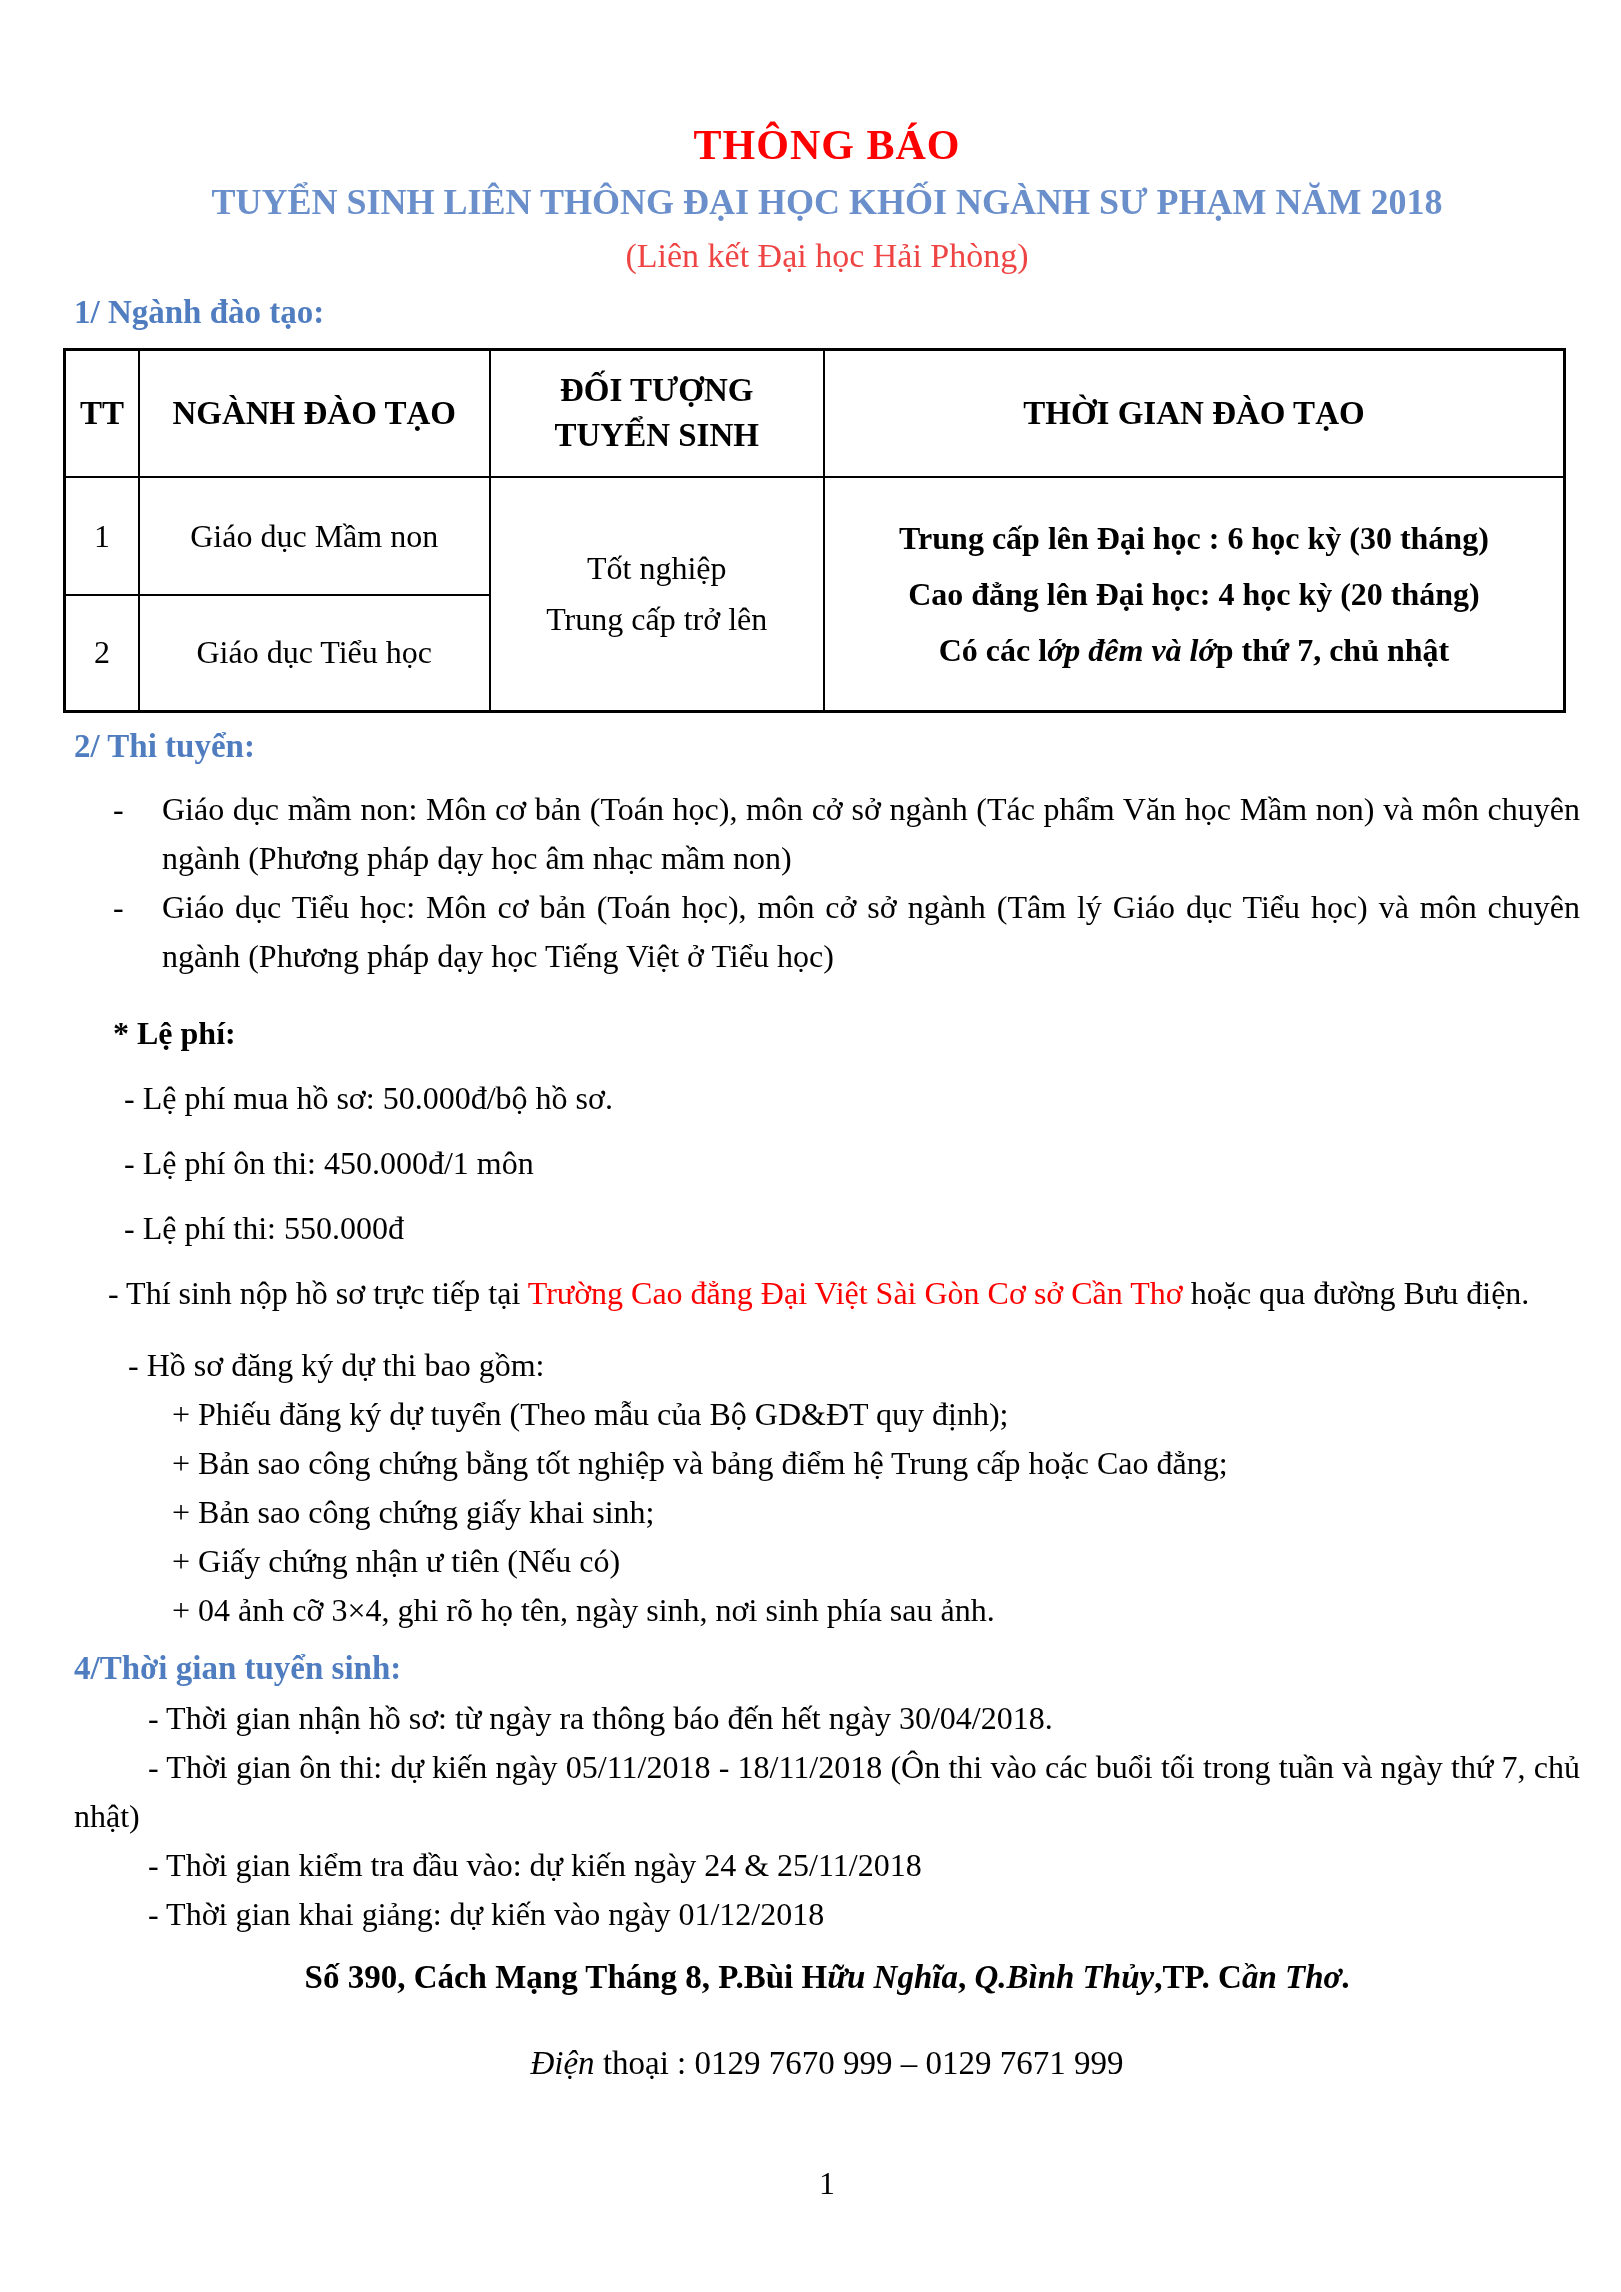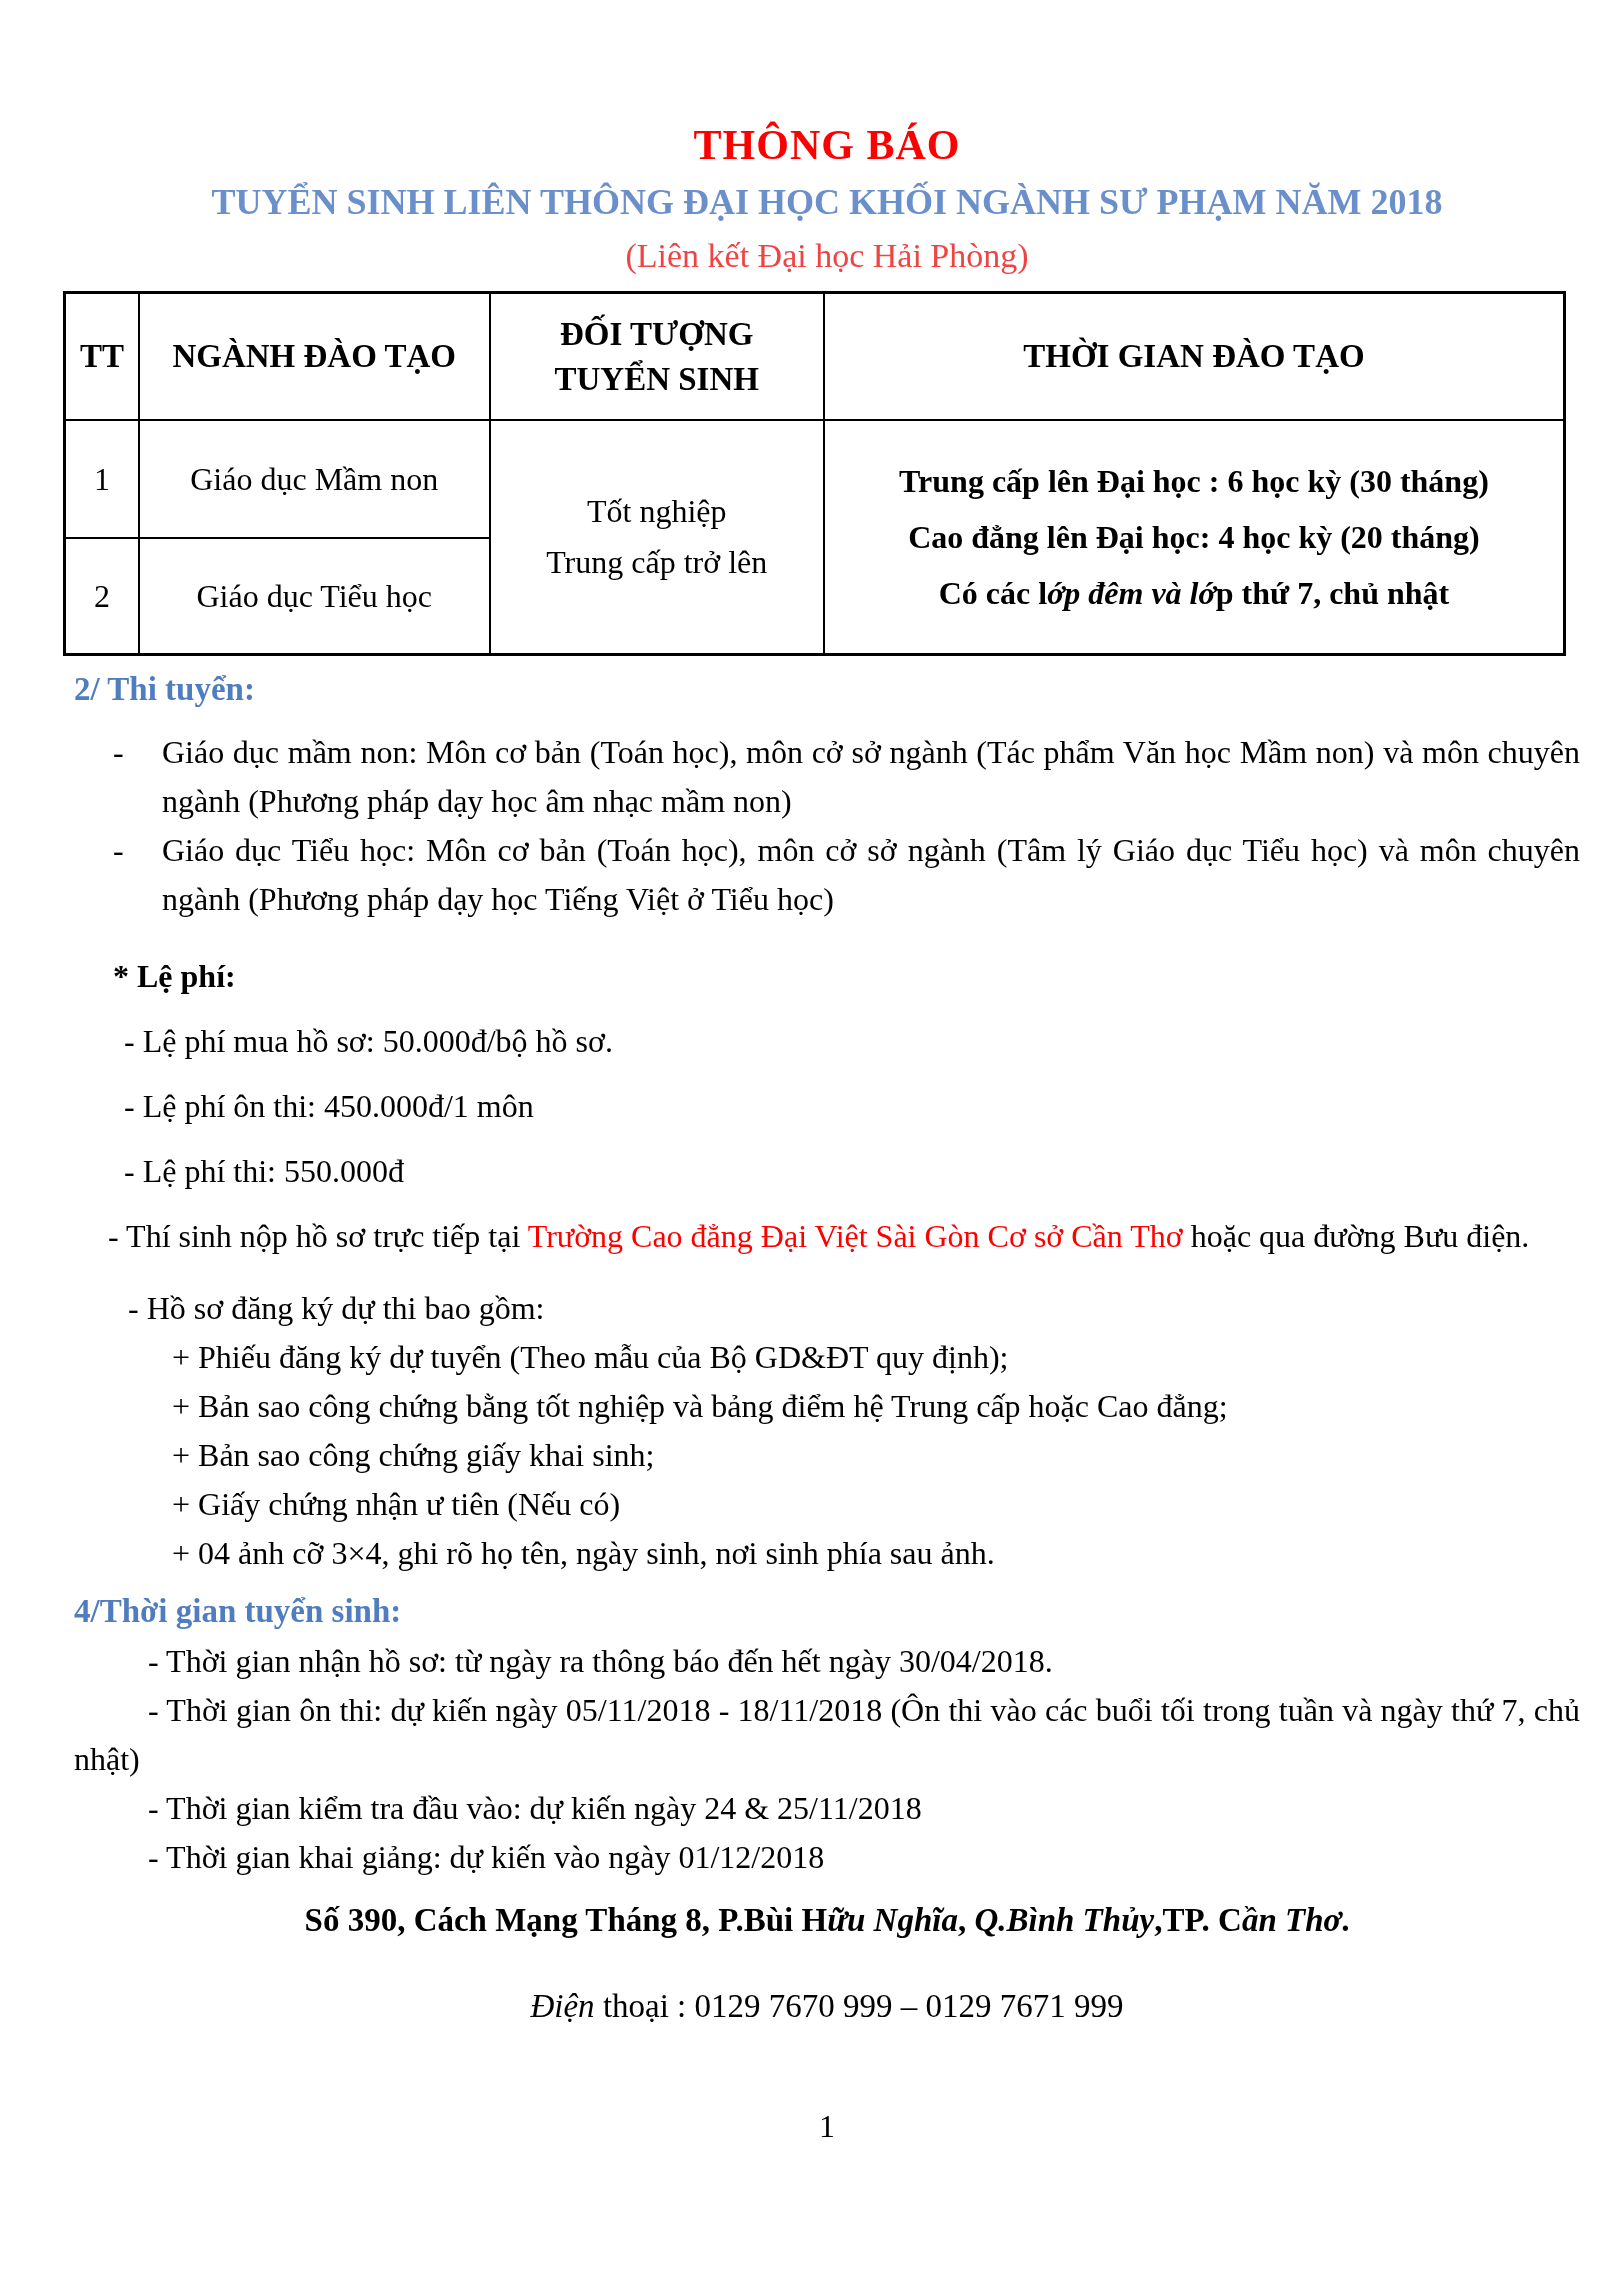--- a/index.html
+++ b/index.html
@@ -53,20 +53,21 @@
 </style>
 </head>
 <body>
 
 <div class="doc">
 
   <div class="center title">THÔNG BÁO</div>
   <div class="center subtitle">TUYỂN SINH LIÊN THÔNG ĐẠI HỌC KHỐI NGÀNH SƯ PHẠM NĂM 2018</div>
   <div class="center affil">(Liên kết Đại học Hải Phòng)</div>
 
+  <p class="sec-h h1">1/ Ngành đào tạo:</p>
 
   <table class="adm">
     <colgroup>
       <col style="width:74px">
         <col style="width:351px">
         <col style="width:334px">
         <col style="width:741px">
     </colgroup>
     <tbody>
         <tr class="hrow">

